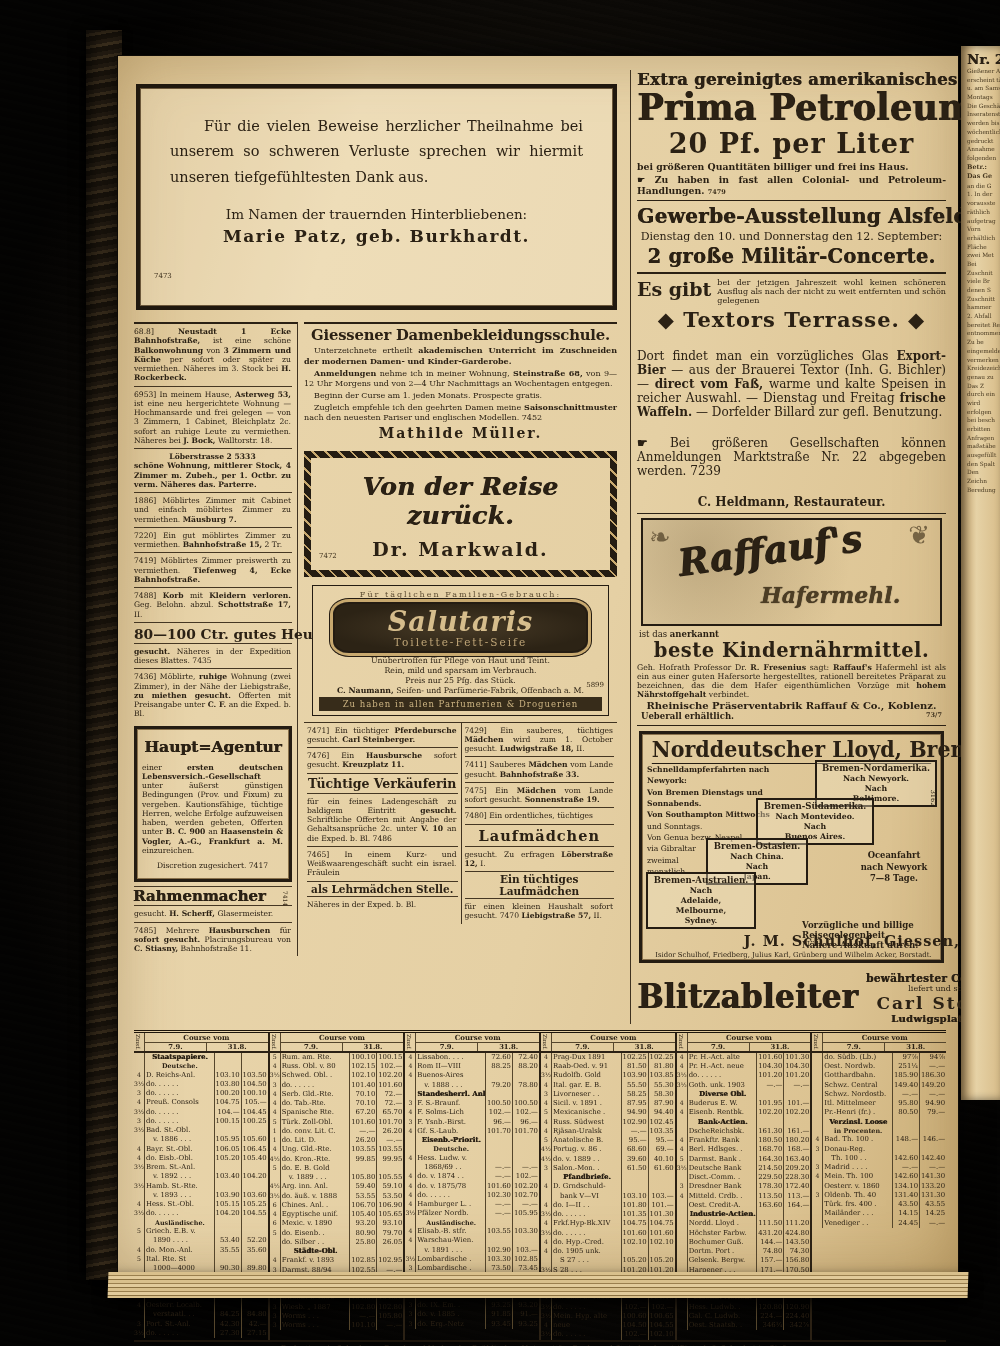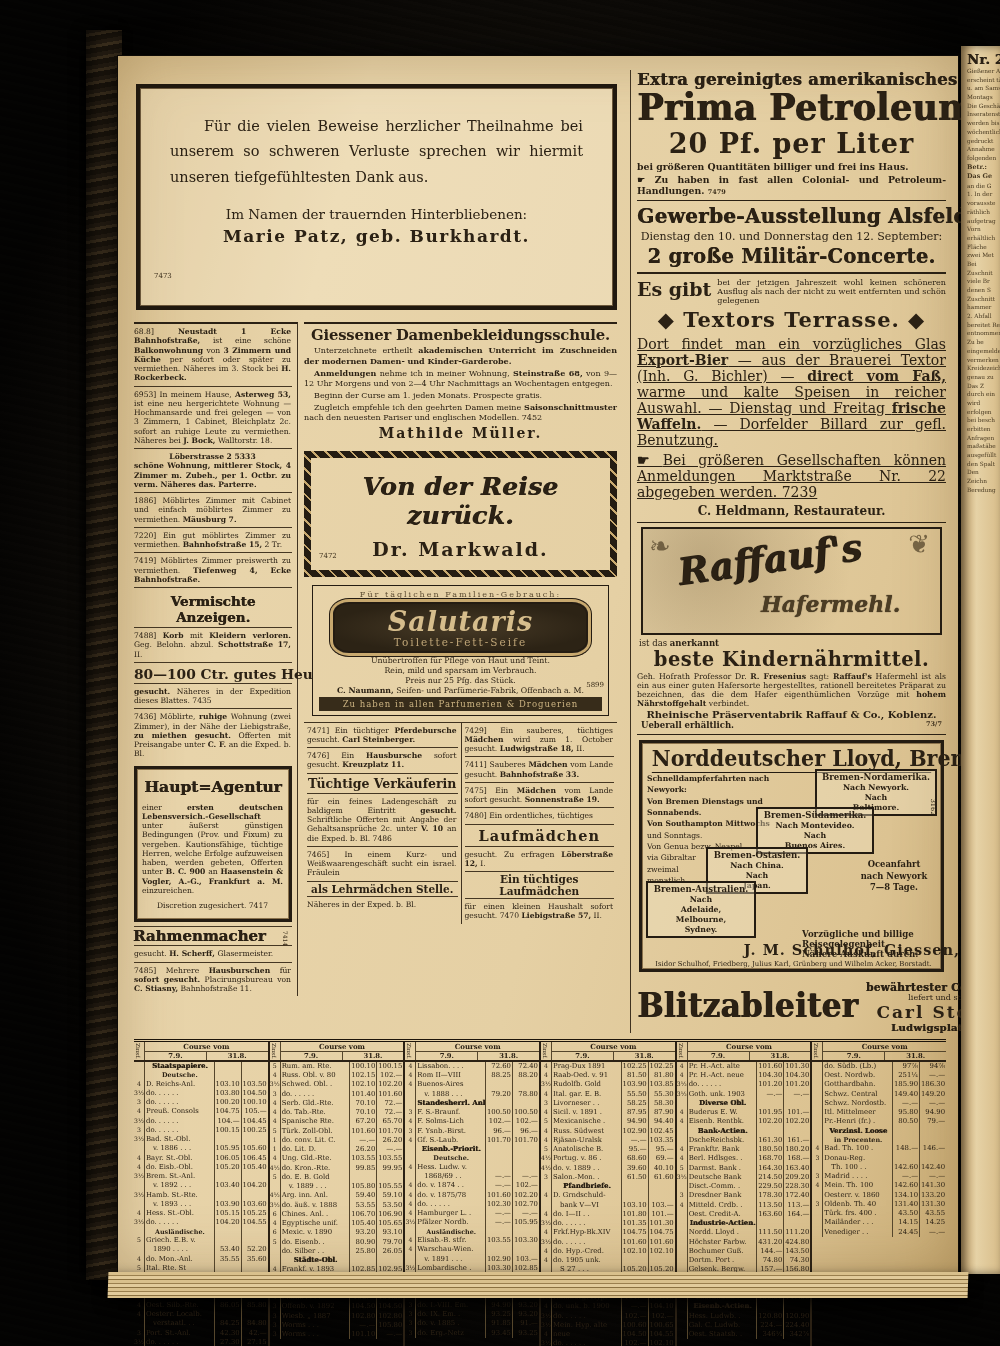--- a/index.html
+++ b/index.html
@@ -7,21 +7,21 @@
   .stage{position:relative;width:1000px;height:1346px;font-family:"DejaVu Serif",serif;color:#2b2114;
     background:
       radial-gradient(ellipse at 55% 45%, rgba(90,75,50,.25), rgba(0,0,0,.85) 75%),
       repeating-linear-gradient(12deg,#17130d 0 3px,#1d1812 3px 6px,#14100b 6px 9px);}
   .binding{position:absolute;left:86;top:30px;left:86px;width:36px;height:1250px;
     background:repeating-linear-gradient(170deg,#241c12 0 4px,#3a2e1d 4px 7px,#1a140c 7px 12px);
     box-shadow:6px 0 14px rgba(0,0,0,.6) inset, -4px 0 10px rgba(0,0,0,.8);}
   .page{position:absolute;left:118px;top:56px;width:840px;height:1216px;padding:14px 12px 6px 16px;
     background:linear-gradient(105deg,#d8bf8e 0%,#e8d4aa 22%,#e5d0a4 55%,#dcc392 84%,#c9ac75 100%);
     box-shadow:0 0 0 1px #0d0a06, 0 0 26px rgba(0,0,0,.75), inset 0 0 60px rgba(120,90,40,.35);}
-  .side-page{position:absolute;left:961px;top:46px;width:39px;height:1228px;padding:6px 2px 9px 6px;overflow:hidden;
+  .side-page{position:absolute;left:961px;top:46px;width:39px;height:1054px;padding:6px 2px 9px 6px;overflow:hidden;
     background:linear-gradient(90deg,#caa76e,#e6d2a6 40%,#d8bd8a);box-shadow:inset 4px 0 8px rgba(0,0,0,.5);}
   .page-edges{position:absolute;left:108px;top:1272px;width:860px;height:26px;
     background:repeating-linear-gradient(180deg,#d9c08c 0 3px,#9a7f4e 3px 4px,#e2cb9b 4px 7px,#8a7040 7px 8px);
     box-shadow:0 6px 14px rgba(0,0,0,.8);transform:skewX(-2deg);}
   
   .sb{font-weight:bold;}
   .sc{display:block;text-align:center;font-weight:bold;}
   .ad{font-size:7.6px;line-height:1.22;text-align:justify;margin:0;padding:3px 1px 3px 0;}
   .rule-top{border-top:1px solid #453723;}
   .frak{font-weight:bold;letter-spacing:.3px;text-shadow:.4px 0 0 #2b2114;}
@@ -82,21 +82,21 @@
   .petro-s{font-size:9.3px;font-weight:bold;text-align:justify;margin:2px 0 0 0;}
   .gewerbe{text-align:center;border-bottom:2px solid #2b2114;padding:3px 0 4px 0;}
   .gew-1{font-size:20px;font-weight:bold;text-shadow:.6px 0 0 #241c12;white-space:nowrap;}
   .gew-2{font-size:11px;margin:2px 0;}
   .gew-3{font-size:19.5px;font-weight:bold;white-space:nowrap;}
   .textor{border-bottom:1px solid #2b2114;padding:4px 0 4px 0;}
   .tex-row{display:flex;gap:6px;align-items:flex-start;}
   .tex-lead{font-size:19px;font-weight:bold;white-space:nowrap;}
   .tex-small{font-size:8px;text-align:justify;}
   .tex-title{font-size:21px;font-weight:bold;text-align:center;letter-spacing:1px;margin:2px 0;white-space:nowrap;}
-  .tex-p{font-size:14px;text-align:justify;margin:4px 0;text-decoration:underline;}
+  .tex-p{font-size:12px;text-align:justify;margin:17px 0;}
   .tex-sig{font-size:12px;font-weight:bold;text-align:center;margin-top:2px;}
   .raffauf{border-bottom:1px solid #2b2114;padding:4px 0;}
   .raf-logo{border:2px solid #241c12;height:108px;margin:0 4px;position:relative;overflow:hidden;
     background:radial-gradient(circle at 20% 30%, rgba(80,60,30,.25), transparent 60%);}
   .raf-name{position:absolute;left:34px;top:8px;font-size:37px;font-style:italic;font-weight:bold;transform:rotate(-8deg);
     text-shadow:1px 1px 0 #241c12;}
   .raf-sub{position:absolute;left:118px;top:62px;font-size:22px;font-style:italic;font-weight:bold;color:#4c3d24;
     text-shadow:0 0 1px #241c12;}
   .raf-leaf{position:absolute;font-size:26px;color:#4c3d24;opacity:.7;}
   .raf-l1{font-size:8.5px;margin:3px 0 0 2px;}
@@ -176,21 +176,20 @@
         </div>
 
         <div class="below-ob">
           <div class="ads-col" id="left-ads">
               <p class="ad"><span class="">68.8] </span><span class="sb">Neustadt 1 Ecke Bahnhofstraße,</span><span class=""> ist eine schöne </span><span class="sb">Balkonwohnung</span><span class=""> von </span><span class="sb">3 Zimmern und Küche</span><span class=""> per sofort oder später zu vermiethen. Näheres im 3. Stock bei </span><span class="sb">H. Rockerbeck.</span></p>
               <p class="ad rule-top"><span class="">6953] In meinem Hause, </span><span class="sb">Asterweg 53,</span><span class=""> ist eine neu hergerichtete Wohnung — Hochmansarde und frei gelegen — von 3 Zimmern, 1 Cabinet, Bleichplatz 2c. sofort an ruhige Leute zu vermiethen. Näheres bei </span><span class="sb">J. Bock,</span><span class=""> Walltorstr. 18.</span></p>
               <p class="ad rule-top"><span class="sc">Löberstrasse 2      5333</span><span class="sb">schöne Wohnung, mittlerer Stock, 4 Zimmer m. Zubeh., per 1. Octbr. zu verm. Näheres das. Parterre.</span></p>
               <p class="ad rule-top"><span class="">1886] Möblirtes Zimmer mit Cabinet und einfach möblirtes Zimmer zu vermiethen. </span><span class="sb">Mäusburg 7.</span></p>
               <p class="ad rule-top"><span class="">7220] Ein gut möblirtes Zimmer zu vermiethen. </span><span class="sb">Bahnhofstraße 15,</span><span class=""> 2 Tr.</span></p>
               <p class="ad rule-top"><span class="">7419] Möblirtes Zimmer preiswerth zu vermiethen. </span><span class="sb">Tiefenweg 4, Ecke Bahnhofstraße.</span></p>
-              <div class="col-heading rule-top">Vermischte Anzeigen.</div>
               <p class="ad rule-top"><span class="">7488] </span><span class="sb">Korb</span><span class=""> mit </span><span class="sb">Kleidern verloren.</span><span class=""> Geg. Belohn. abzul. </span><span class="sb">Schottstraße 17,</span><span class=""> II.</span></p>
               <div class="display-line rule-top">80—100 Ctr. gutes Heu</div>
               <p class="ad rule-top"><span class="sb">gesucht.</span><span class=""> Näheres in der Expedition dieses Blattes.        7435</span></p>
               <p class="ad rule-top"><span class="">7436] Möblirte, </span><span class="sb">ruhige</span><span class=""> Wohnung (zwei Zimmer), in der Nähe der Liebigstraße, </span><span class="sb">zu miethen gesucht.</span><span class=""> Offerten mit Preisangabe unter </span><span class="sb">C. F.</span><span class=""> an die Exped. b. Bl.</span></p>
               <div class="agent-box rule-top">
                 <div class="agent-title">Haupt=Agentur</div>
                 <p class="ad"><span class="">einer </span><span class="sb">ersten deutschen Lebensversich.-Gesellschaft</span><span class=""> unter äußerst günstigen Bedingungen (Prov. und Fixum) zu vergeben. Kautionsfähige, tüchtige Herren, welche Erfolge aufzuweisen haben, werden gebeten, Offerten unter </span><span class="sb">B. C. 900</span><span class=""> an </span><span class="sb">Haasenstein &amp; Vogler, A.-G., Frankfurt a. M.</span><span class=""> einzureichen.</span></p>
                 <p class="ad" style="text-align: center;">Discretion zugesichert.        7417</p>
               </div>
               <div class="h2row rule-top">

